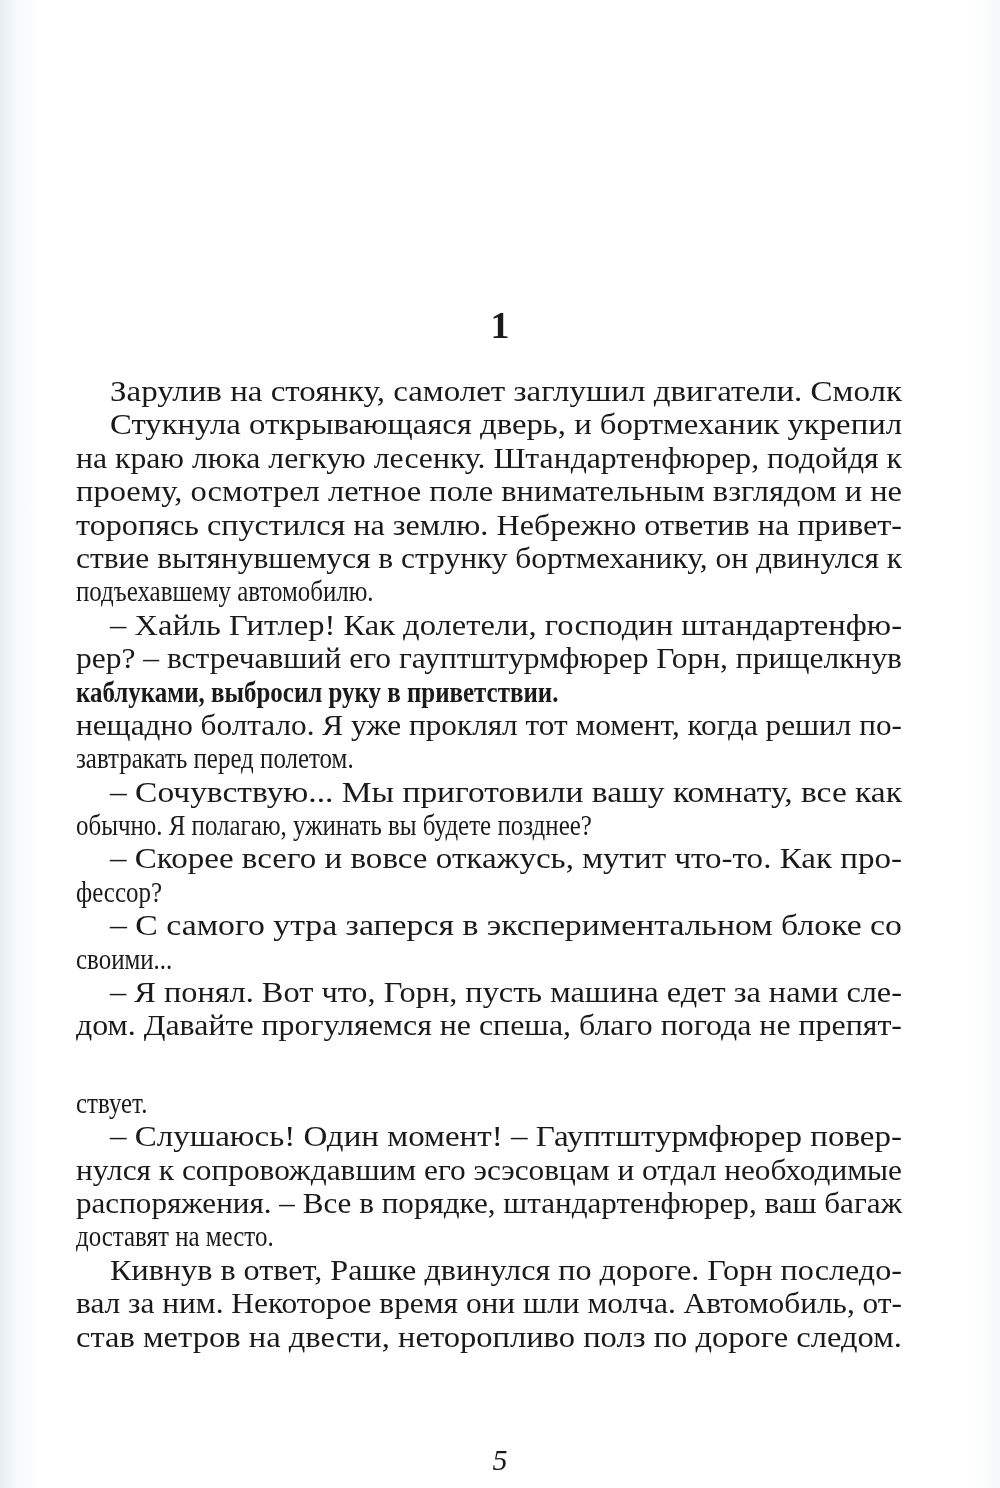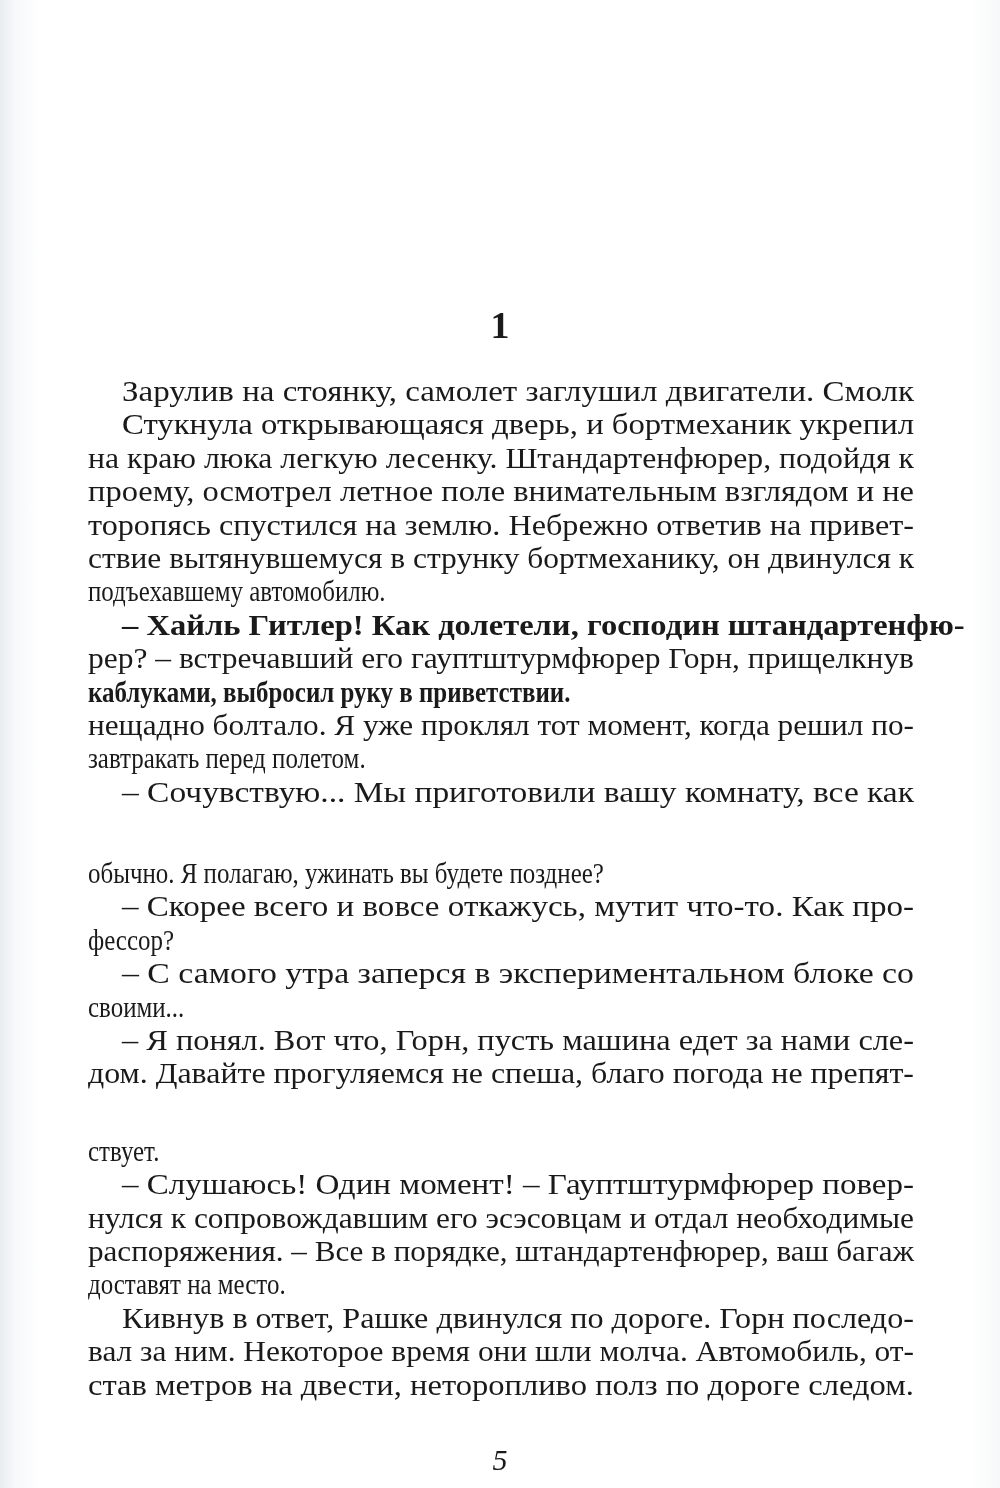--- a/index.html
+++ b/index.html
@@ -12,21 +12,21 @@
   }
   .page {
     position: absolute; inset: 0;
     background: linear-gradient(to right, #e8edf1 0px, #f6f8fa 14px, #ffffff 40px, #ffffff 970px, #f7f8f9 1000px);
   }
   .chapter-number {
     position: absolute; left: 0; right: 0; top: 302px;
     text-align: center; font-weight: bold; font-size: 38px; line-height: 46px;
   }
   .text-block {
-    position: absolute; left: 88px; top: 375px; width: 826px;
+    position: absolute; left: 76px; top: 375px; width: 826px;
   }
   .line {
     display: block; height: 33.4px; line-height: 33.4px;
     font-size: 29px; white-space: nowrap;
     text-align: justify; text-align-last: justify;
     transform-origin: left center;
   }
   .line span.fit { display: inline-block; transform-origin: left center; }
   .page-number {
     position: absolute; left: 0; right: 0; top: 1442px;
@@ -40,27 +40,27 @@
   <div class="chapter-number">1</div>
 
   <div class="text-block" id="text-block">
     <div class="line" style="padding-left: 34px;"><span class="fit" style="transform: scaleX(1.13696);">Зарулив на стоянку, самолет заглушил двигатели. Смолк</span></div>
     <div class="line" style="padding-left: 34px;"><span class="fit" style="transform: scaleX(1.12858);">Стукнула открывающаяся дверь, и бортмеханик укрепил</span></div>
     <div class="line" style="padding-left: 0px;"><span class="fit" style="transform: scaleX(1.09343);">на краю люка легкую лесенку. Штандартенфюрер, подойдя к</span></div>
     <div class="line" style="padding-left: 0px;"><span class="fit" style="transform: scaleX(1.12026);">проему, осмотрел летное поле внимательным взглядом и не</span></div>
     <div class="line" style="padding-left: 0px;"><span class="fit" style="transform: scaleX(1.10973);">торопясь спустился на землю. Небрежно ответив на привет-</span></div>
     <div class="line" style="padding-left: 0px;"><span class="fit" style="transform: scaleX(1.08397);">ствие вытянувшемуся в струнку бортмеханику, он двинулся к</span></div>
     <div class="line" style="padding-left: 0px;"><span class="fit" style="transform: scaleX(0.86);">подъехавшему автомобилю.</span></div>
-    <div class="line" style="padding-left: 34px; font-weight: bold;"><span class="fit" style="transform: scaleX(1.12258);">– Хайль Гитлер! Как долетели, господин штандартенфю-</span></div>
+    <div class="line" style="padding-left: 34px;"><span class="fit" style="transform: scaleX(1.12258);">– Хайль Гитлер! Как долетели, господин штандартенфю-</span></div>
     <div class="line" style="padding-left: 0px;"><span class="fit" style="transform: scaleX(1.08579);">рер? – встречавший его гауптштурмфюрер Горн, прищелкнув</span></div>
     <div class="line" style="padding-left: 0px; font-weight: bold;"><span class="fit" style="transform: scaleX(0.86);">каблуками, выбросил руку в приветствии.</span></div>
     <div class="line" style="padding-left: 0px;"><span class="fit" style="transform: scaleX(1.07741);">нещадно болтало. Я уже проклял тот момент, когда решил по-</span></div>
     <div class="line" style="padding-left: 0px;"><span class="fit" style="transform: scaleX(0.86);">завтракать перед полетом.</span></div>
     <div class="line" style="padding-left: 34px;"><span class="fit" style="transform: scaleX(1.15426);">– Сочувствую... Мы приготовили вашу комнату, все как</span></div>
-    <div class="line" style="padding-left: 0px; margin-top: 48px;"><span class="fit" style="transform: scaleX(0.86);">обычно. Я полагаю, ужинать вы будете позднее?</span></div>
+    <div class="line" style="padding-left: 0px;"><span class="fit" style="transform: scaleX(0.86);">обычно. Я полагаю, ужинать вы будете позднее?</span></div>
     <div class="line" style="padding-left: 34px;"><span class="fit" style="transform: scaleX(1.13962);">– Скорее всего и вовсе откажусь, мутит что-то. Как про-</span></div>
     <div class="line" style="padding-left: 0px;"><span class="fit" style="transform: scaleX(0.86);">фессор?</span></div>
     <div class="line" style="padding-left: 34px; text-decoration: underline;"><span class="fit" style="transform: scaleX(1.1643);">– С самого утра заперся в экспериментальном блоке со</span></div>
     <div class="line" style="padding-left: 0px;"><span class="fit" style="transform: scaleX(0.86);">своими...</span></div>
     <div class="line" style="padding-left: 34px;"><span class="fit" style="transform: scaleX(1.1151);">– Я понял. Вот что, Горн, пусть машина едет за нами сле-</span></div>
     <div class="line" style="padding-left: 0px;"><span class="fit" style="transform: scaleX(1.09957);">дом. Давайте прогуляемся не спеша, благо погода не препят-</span></div>
     <div class="line" style="padding-left: 0px; margin-top: 44px;"><span class="fit" style="transform: scaleX(0.86);">ствует.</span></div>
     <div class="line" style="padding-left: 34px;"><span class="fit" style="transform: scaleX(1.13837);">– Слушаюсь! Один момент! – Гауптштурмфюрер повер-</span></div>
     <div class="line" style="padding-left: 0px;"><span class="fit" style="transform: scaleX(1.08069);">нулся к сопровождавшим его эсэсовцам и отдал необходимые</span></div>
     <div class="line" style="padding-left: 0px;"><span class="fit" style="transform: scaleX(1.07297);">распоряжения. – Все в порядке, штандартенфюрер, ваш багаж</span></div>

